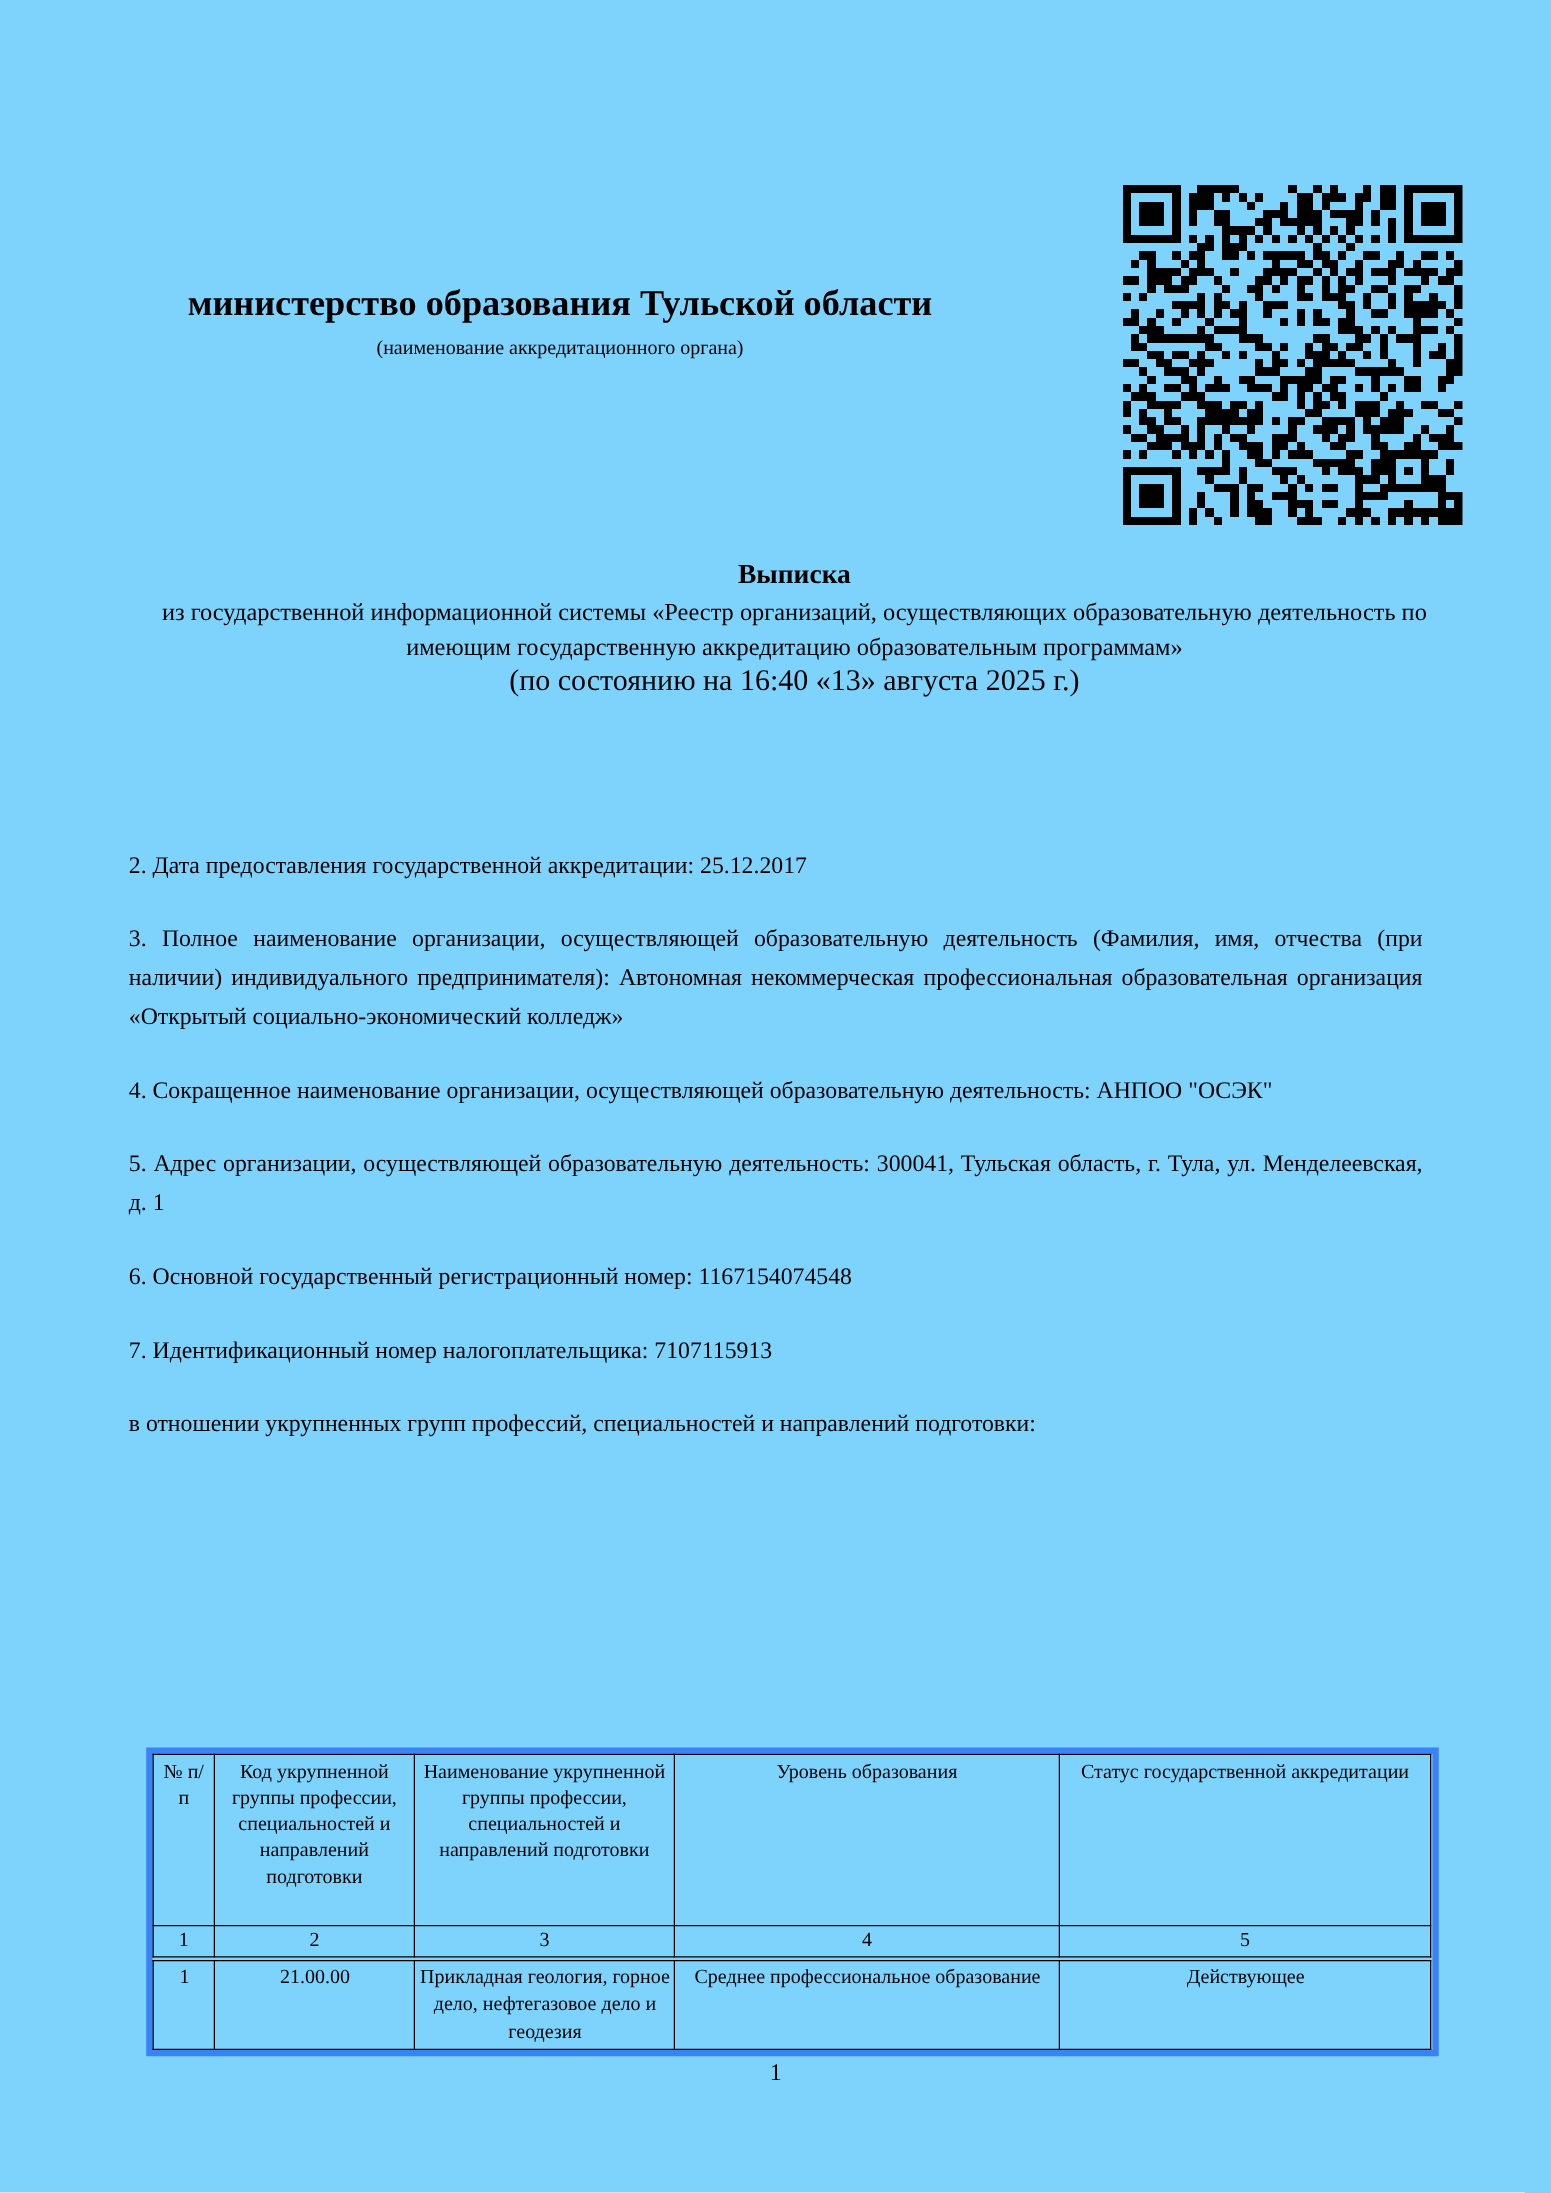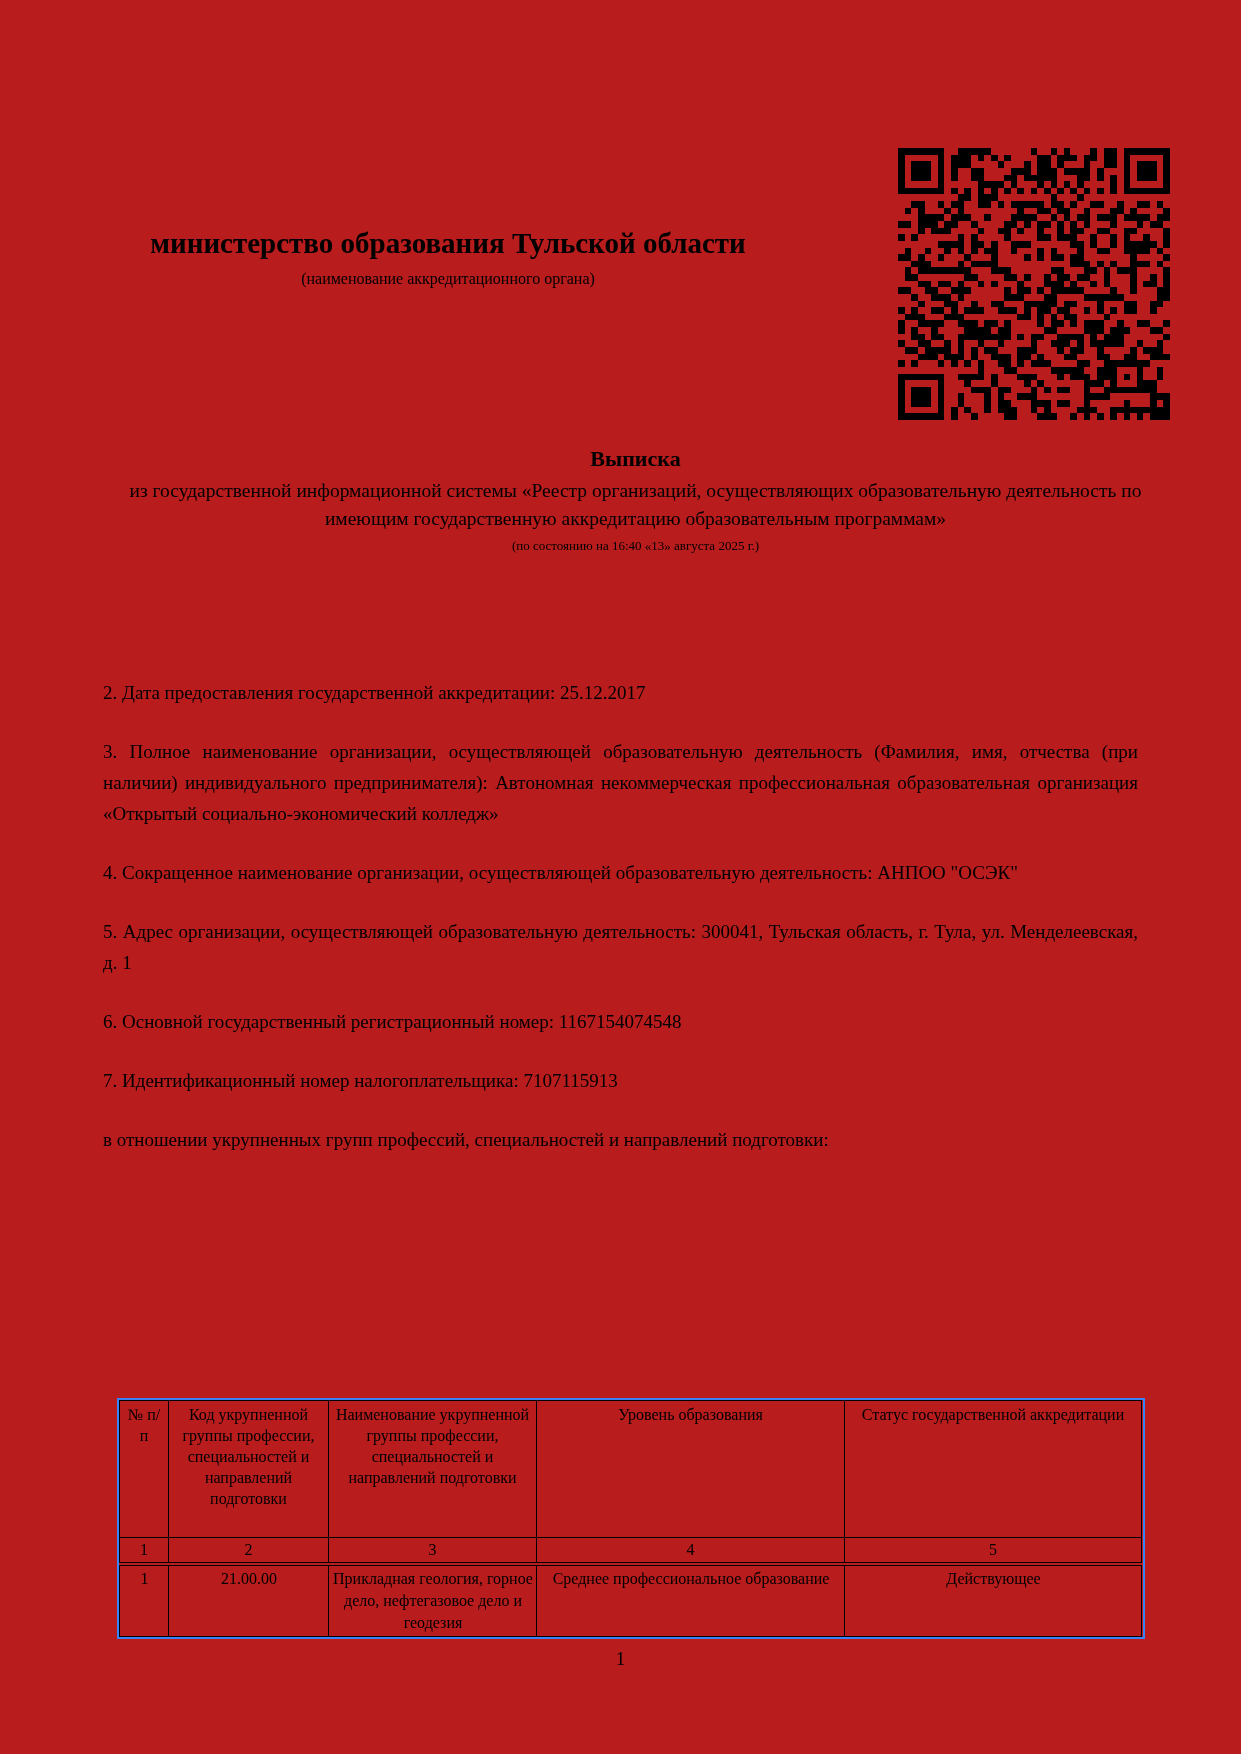--- a/index.html
+++ b/index.html
@@ -1,19 +1,19 @@
 <!DOCTYPE html>
 <html lang="ru"><head>
 <meta charset="utf-8">
 <style>
   html,body{margin:0;padding:0;background:#ffffff;}
   .page{
     position:relative;
     width:1241px;height:1754px;
-    background:#b91c1c;
+    background:#7dd3fc;
     font-family:"Liberation Serif","DejaVu Serif",serif;
     color:#000;
     overflow:hidden;
   }
   
   .header-block{
     position:absolute;left:103px;top:226px;width:690px;
     text-align:center;
   }
   .authority{
@@ -25,34 +25,34 @@
   
   .qr-box{position:absolute;left:898px;top:148px;width:272px;height:272px;}
   .qr-box svg{display:block;}
   
   .title-block{
     position:absolute;left:118px;top:444px;width:1035px;
     text-align:center;
   }
   .doc-title{font-size:22px;font-weight:bold;line-height:30px;}
   .doc-subtitle{font-size:19.5px;line-height:27.5px;margin-top:3px;}
-  .as-of{font-size:13px;line-height:27.5px;}
+  .as-of{font-size:24px;line-height:27.5px;}
   
   .body-text{
     position:absolute;left:103px;top:677px;width:1035px;
     font-size:19px;line-height:31px;
   }
   .body-text p{
     margin:0 0 28px 0;
     text-align:justify;
   }
   
   .acc-table-wrap{
     position:absolute;left:117px;top:1398px;width:1024px;
-    border:2px solid #3b82f6;
+    border:5px solid #3b82f6;
   }
   .acc-table-wrap table{
     table-layout:fixed;border-collapse:collapse;width:1022px;
   }
   .acc-table-wrap td{
     border:1px solid #000;
     font-size:16px;
     overflow:hidden;
   }
   table.t-data{margin-top:2px;}

